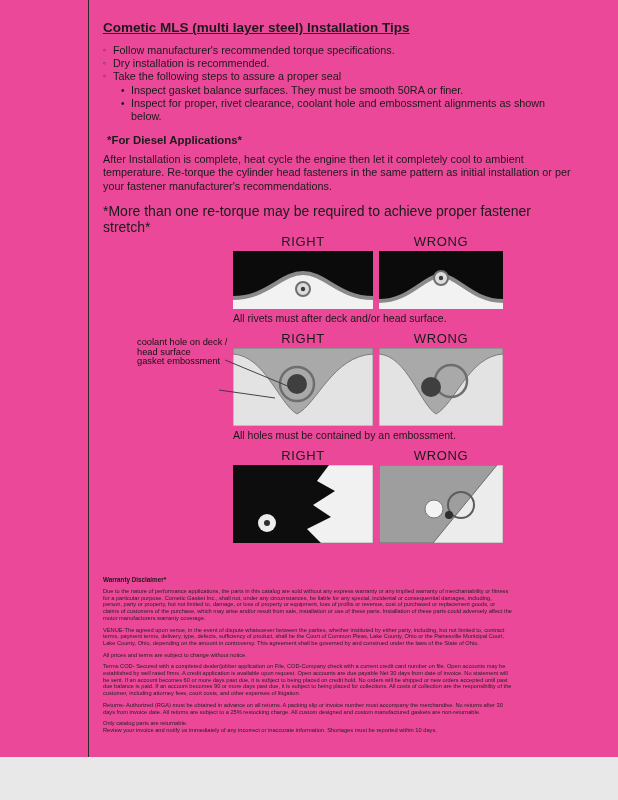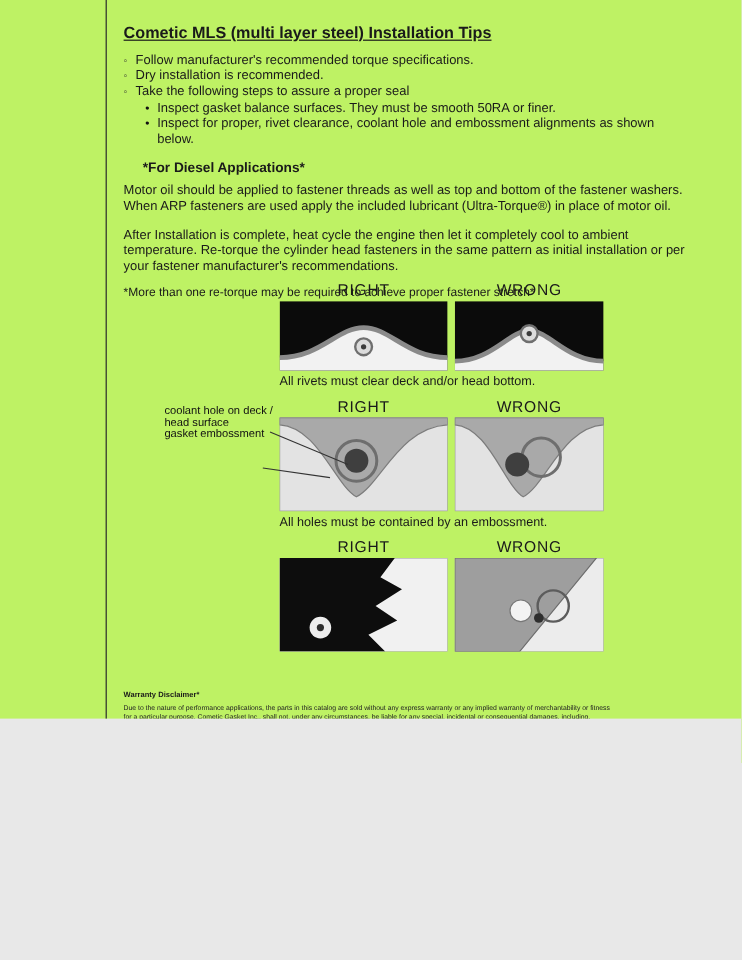--- a/index.html
+++ b/index.html
@@ -1,32 +1,32 @@
 <!DOCTYPE html>
 <html><head>
 <meta charset="utf-8">
 <style>
   html,body{margin:0;padding:0;background:#e8e8e8;}
-  .page{position:relative;width:618px;height:599px;margin:0 auto;background:#bef264;
+  .page{position:relative;width:618px;height:757px;margin:0 auto;background:#ec4899;
         font-family:"Liberation Sans",sans-serif;color:#1a1a1a;overflow:hidden;}
   .vrule{position:absolute;left:88px;top:0;width:0;height:800px;border-left:1.5px solid #2b2b2b;}
 
   .content-top{position:absolute;left:103px;top:20px;width:470px;}
   .title{font-size:13.5px;font-weight:bold;margin-bottom:9px;}
   .title span{text-decoration:underline;}
 
   .tips{margin-bottom:4px;}
   .tip{display:flex;font-size:10.8px;line-height:13.2px;}
   .b1{width:10px;flex:none;font-size:9px;color:#333;}
   .b2{width:10px;flex:none;font-size:10px;color:#111;}
   .sub{margin-left:18px;}
 
-  .diesel-h{font-size:11.4px;font-weight:bold;margin:11px 16px 7px;}
+  .diesel-h{font-size:11.4px;font-weight:bold;margin:11px 4px 7px;}
   .para{font-size:10.8px;line-height:13.2px;margin-bottom:10px;width:468px;}
-  .note{font-size:10px;margin-top:1px;}
+  .note{font-size:14px;margin-top:1px;}
 
   .figures{position:absolute;left:233px;top:234px;width:270px;}
   .figset{margin-bottom:6px;position:relative;}
   .figlabels{display:flex;gap:6px;margin-bottom:2px;justify-content:flex-end;}
   .flabel{display:block;text-align:center;font-size:13px;letter-spacing:0.6px;height:15px;}
   .w1{width:140px;} .w2{width:124px;}
   .figrow{display:flex;gap:6px;}
   .figrow svg{display:block;}
   .figcaption{font-size:10.5px;margin-top:3px;line-height:13px;width:270px;}
 
@@ -70,21 +70,20 @@
         <span class="b2">•</span>
         <span>Inspect gasket balance surfaces.  They must be smooth 50RA or finer.</span>
       </div>
       <div class="tip sub">
         <span class="b2">•</span>
         <span>Inspect for proper, rivet clearance, coolant hole and embossment alignments as shown below.</span>
       </div>
     </div>
 
     <div class="diesel-h">*For Diesel Applications*</div>
-    <div class="para">Motor oil should be applied to fastener threads as well as top and bottom of the fastener washers. When ARP fasteners are used apply the included lubricant (Ultra-Torque®) in place of motor oil.</div>
     <div class="para">After Installation is complete, heat cycle the engine then let it completely cool to ambient temperature. Re-torque the cylinder head fasteners in the same pattern as initial installation or per your fastener manufacturer's recommendations.</div>
     <div class="note">*More than one re-torque may be required to achieve proper fastener stretch*</div>
   </div>
 
   <div class="figures">
 
     <div class="figset">
       <div class="figlabels">
         <span class="flabel w1">RIGHT</span>
         <span class="flabel w2">WRONG</span>
@@ -98,21 +97,21 @@
           <circle cx="70" cy="38" r="2.2" fill="#3c3c3c"></circle>
         </svg>
         <svg width="124" height="58" viewBox="0 0 124 58">
           <rect width="124" height="58" fill="#0b0b0b"></rect>
           <path d="M0,58 L0,50 C30,50 44,26 62,24 C80,26 94,50 124,50 L124,58 Z" fill="#f2f2f2"></path>
           <path d="M0,50 C30,50 44,26 62,24 C80,26 94,50 124,50" fill="none" stroke="#8a8a8a" stroke-width="4"></path>
           <circle cx="62" cy="27" r="7" fill="#dcdcdc" stroke="#6f6f6f" stroke-width="2"></circle>
           <circle cx="62" cy="27" r="2.2" fill="#3c3c3c"></circle>
         </svg>
       </div>
-      <div class="figcaption">All rivets must clear deck and/or head bottom.</div>
+      <div class="figcaption">All rivets must after deck and/or head surface.</div>
     </div>
 
     <div class="figset">
       <div class="figlabels">
         <span class="flabel w1">RIGHT</span>
         <span class="flabel w2">WRONG</span>
       </div>
       <div class="figrow" style="position:relative;">
         <svg class="leader" viewBox="0 0 250 95">
           <line x1="88" y1="28" x2="153" y2="55" stroke="#333" stroke-width="0.9"></line>

